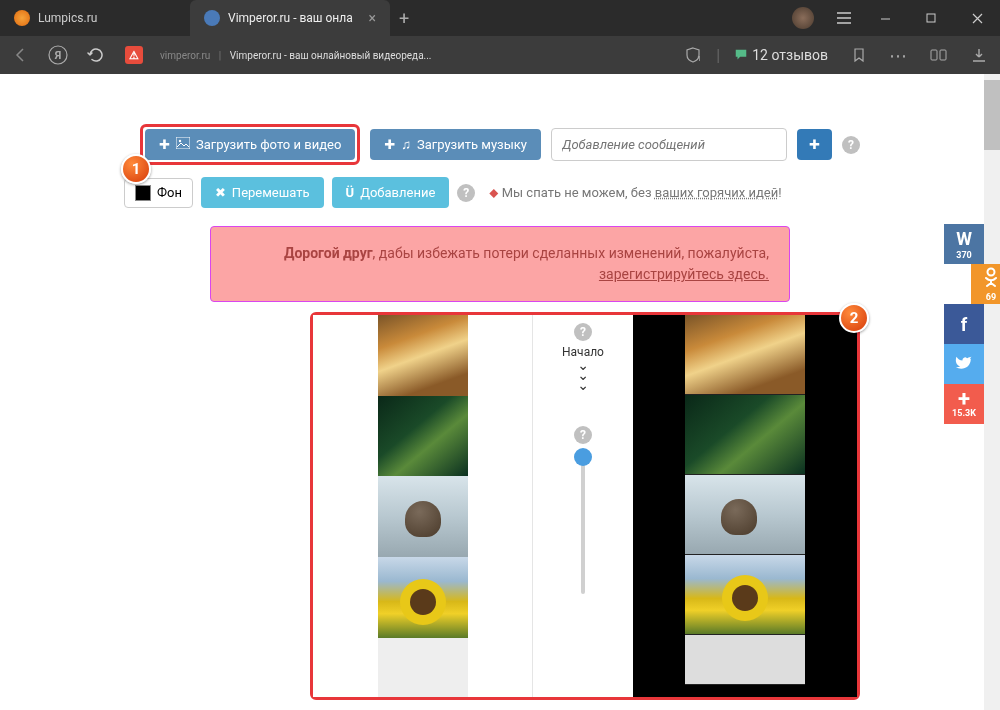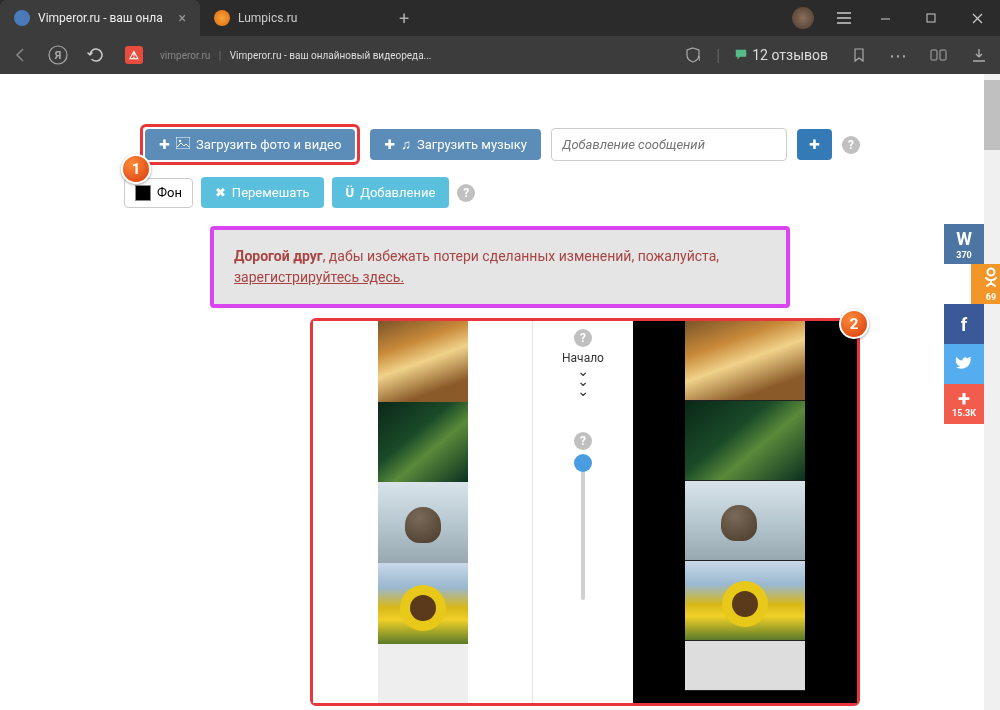--- a/index.html
+++ b/index.html
@@ -54,21 +54,21 @@
 
 
 .row2 { display: flex; align-items: center; gap: 8px; margin-bottom: 18px; }
 .fon-btn { border: 1px solid #ccc; border-radius: 4px; padding: 6px 10px; font-size: 13px; display: flex; align-items: center; gap: 6px; background: #fff; }
 .fon-swatch { width: 16px; height: 16px; background: #000; border: 1px solid #888; }
 .promo-text { font-size: 13px; color: #777; margin-left: 6px; }
 .promo-text .fire { color: #d9534f; }
 .promo-text .link { color: #777; text-decoration: underline dotted; }
 
 
-.warning-panel { background: #e5e5e5; border: 4px solid #d946ef; border-radius: 4px; padding: 16px 20px; margin: 0 70px 10px 70px; color: #a94442; font-size: 14px; line-height: 1.5; }
+.warning-panel { background: #fca5a5; border: 1px solid #d946ef; border-radius: 4px; padding: 16px 20px; margin: 0 70px 10px 70px; color: #a94442; font-size: 14px; line-height: 1.5; text-align: right; }
 .warning-panel a { color: #a94442; text-decoration: underline; }
 
 
 .editor-highlight { border: 3px solid #e8363a; border-radius: 6px; margin: 6px 0 0 170px; position: relative; height: 388px; }
 .editor-highlight .step-badge { top: -12px; right: -12px; }
 
 .editor-cols { display: flex; height: 100%; }
 .editor-col { position: relative; }
 .col-left { width: 220px; background: #fff; border-right: 1px solid #e5e5e5; display: flex; justify-content: center; }
 .col-mid { width: 100px; background: #fff; display: flex; flex-direction: column; align-items: center; padding-top: 8px; }
@@ -101,28 +101,28 @@
 .fb { background: #3b5998; font-weight: bold; }
 .tw { background: #55acee; }
 .plus { background: #f25c4d; }
 .plus .big { font-size: 22px; font-weight: bold; line-height: 0.8; }
 
 </style>
 </head>
 <body>
 
 <div class="titlebar">
+  <div class="tab inactive">
+    <span class="tab-favicon" style="background:radial-gradient(circle,#f6a33a,#e06a10)"></span>
+    <span>Lumpics.ru</span>
+  </div>
   <div class="tab active">
     <span class="tab-favicon" style="background:#4a7ab8"></span>
     <span>Vimperor.ru - ваш онла</span>
     <span class="tab-close">×</span>
-  </div>
-  <div class="tab inactive">
-    <span class="tab-favicon" style="background:radial-gradient(circle,#f6a33a,#e06a10)"></span>
-    <span>Lumpics.ru</span>
   </div>
   <div class="newtab">+</div>
   <div class="titlebar-spacer"></div>
   <div class="avatar-small"></div>
   <div class="title-menu">
     <svg width="16" height="14" viewBox="0 0 16 14">
         <path stroke="#ccc" stroke-width="1.5" d="M1 2h14M1 7h14M1 12h14"></path>
       </svg>
   </div>
   <div class="win-controls">
@@ -247,20 +247,24 @@
       </button>
       <button class="btn btn-cyan">
         <span>✖</span>
         <span>Перемешать</span>
       </button>
       <button class="btn btn-cyan">
         <span style="font-weight:bold">Ü</span>
         <span>Добавление</span>
       </button>
       <span class="help-circle">?</span>
+      <span class="promo-text">
+        <span class="fire">⬥</span>
+        <span>Мы спать не можем, без </span><a class="link">ваших горячих идей</a><span>!</span>
+      </span>
     </div>
 
     <div class="warning-panel">
       <strong>Дорогой друг</strong><span>, дабы избежать потери сделанных изменений, пожалуйста, </span><br>
       <a href="#">зарегистрируйтесь здесь.</a>
     </div>
 
     <div class="editor-highlight">
       <span class="step-badge">2</span>
       <div class="editor-cols">

